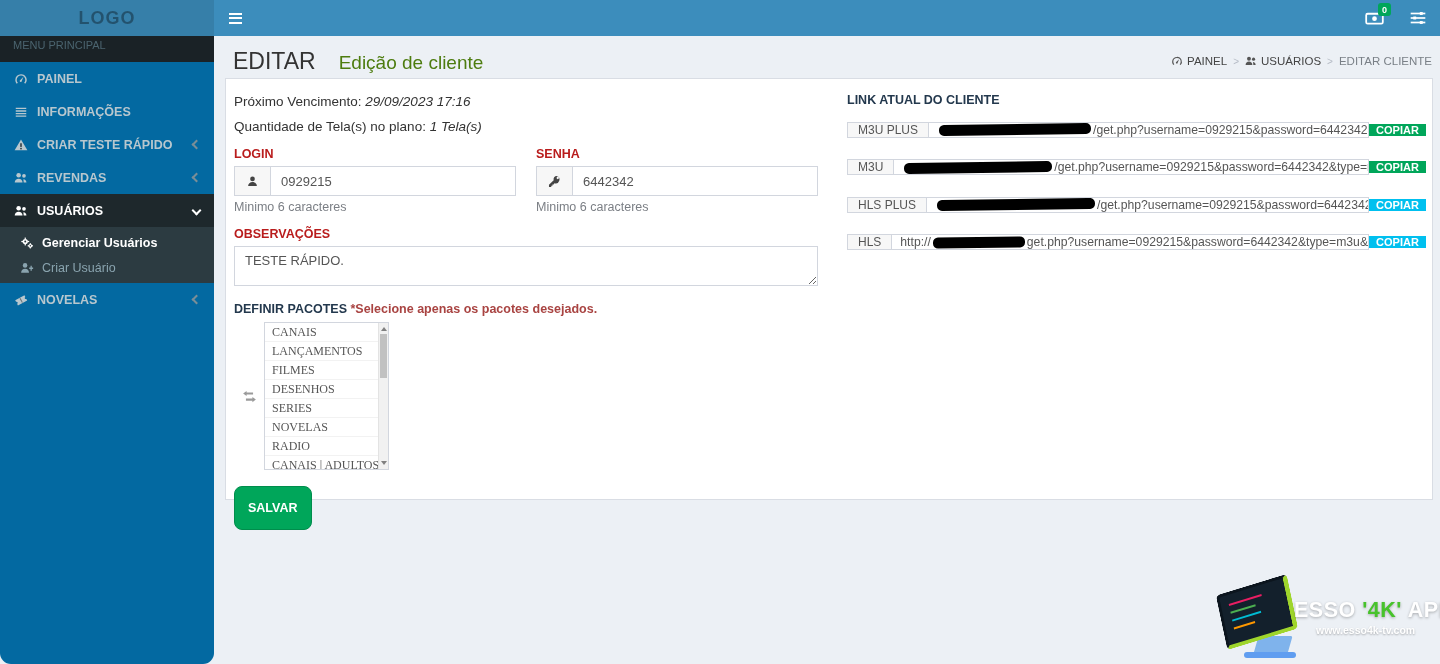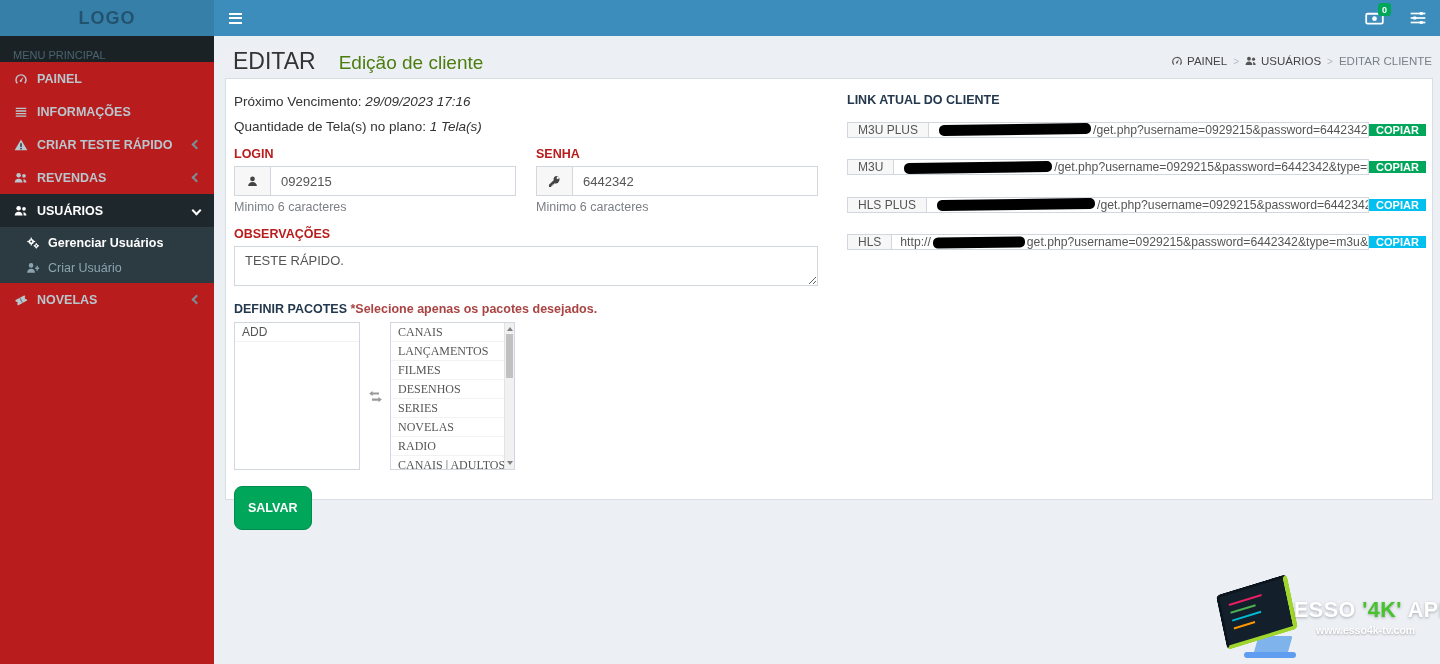--- a/index.html
+++ b/index.html
@@ -1,32 +1,32 @@
 <!DOCTYPE html>
 <html><head>
 <meta charset="utf-8">
 <style>
   * { margin:0; padding:0; box-sizing:border-box; }
   html,body { width:1440px; height:664px; overflow:hidden;
     font-family:"Liberation Sans","DejaVu Sans",sans-serif; background:#ecf0f5; font-size:13px; color:#333; }
 
   
-  .sidebar { position:absolute; left:0; top:0; width:214px; height:664px; background:#b91c1c; z-index:5; }
+  .sidebar { position:absolute; left:0; top:0; width:214px; height:664px; background:#0369a1; z-index:5;border-radius:11px; }
   .logo { height:36px; background:#367fa9; display:flex; align-items:center; justify-content:center;
     font-size:18px; font-weight:bold; letter-spacing:1px; color:rgba(0,0,0,.35); }
-  .menu-header { background:#1a2226; color:#4b646f; font-size:11px; padding:13px 13px; height:26px; }
+  .menu-header { background:#1a2226; color:#4b646f; font-size:11px; padding:3px 13px; height:26px; }
   .menu-item { display:flex; align-items:center; gap:9px; height:33px; padding:0 14px;
     color:#b8c7ce; font-size:12.5px; font-weight:600; cursor:pointer; }
   .menu-item .micon { width:14px; height:14px; flex:0 0 14px; display:flex; align-items:center; }
   .menu-item.active { background:#1e282c; color:#fff; }
   .chev { margin-left:auto; width:7px; height:7px; border-left:2px solid #7a8e97; border-bottom:2px solid #7a8e97; }
   .chev.left { transform:rotate(45deg); }
   .chev.down { transform:rotate(-45deg); border-color:#fff; }
   .submenu { background:#2c3b41; padding:3px 0; }
-  .submenu-item { display:flex; align-items:center; gap:8px; height:25px; padding:0 14px 0 26px;
+  .submenu-item { display:flex; align-items:center; gap:8px; height:25px; padding:0 14px 0 20px;
     font-size:12.5px; color:#8aa4af; cursor:pointer; }
   .submenu-item.active { color:#fff; font-weight:600; }
   .submenu-item .micon { width:14px; height:14px; flex:0 0 14px; display:flex; align-items:center; }
 
   
   .topbar { position:absolute; left:214px; top:0; right:0; height:36px; background:#3c8dbc; }
   .hamburger { position:absolute; left:0; top:0; width:42px; height:36px; display:flex; flex-direction:column;
     align-items:center; justify-content:center; gap:2.5px; cursor:pointer; }
   .hamburger span { width:13px; height:2px; background:#fff; }
   .topbar-right { position:absolute; right:12px; top:0; height:36px; display:flex; align-items:center; gap:24px; }
@@ -330,25 +330,20 @@
 
     <div class="fld-label">OBSERVAÇÕES</div>
     <textarea class="obs" style="">TESTE RÁPIDO.</textarea>
 
     <div class="pac-label-row">
       <span class="pac-label">DEFINIR PACOTES</span>
       <span class="pac-note">*Selecione apenas os pacotes desejados.</span>
     </div>
 
     <div class="dual-list">
-      <div class="list-box">
-        <div class="list-opts">
-            <div class="list-option">ADD</div>
-          </div>
-      </div>
       <div class="exchange-cell">
         <svg viewBox="0 0 16 16" width="15" height="15" fill="#9a9a9a">
             <path d="M11.8 5.9H4.9v1.5L1.2 4.7 4.9 2v1.6h6.9z"></path>
             <path d="M4.2 10.1h6.9V8.6l3.7 2.7-3.7 2.7v-1.6H4.2z"></path>
           </svg>
       </div>
       <div class="list-box right">
         <div class="list-opts">
             <div class="list-option">CANAIS</div>
             <div class="list-option">LANÇAMENTOS</div>

